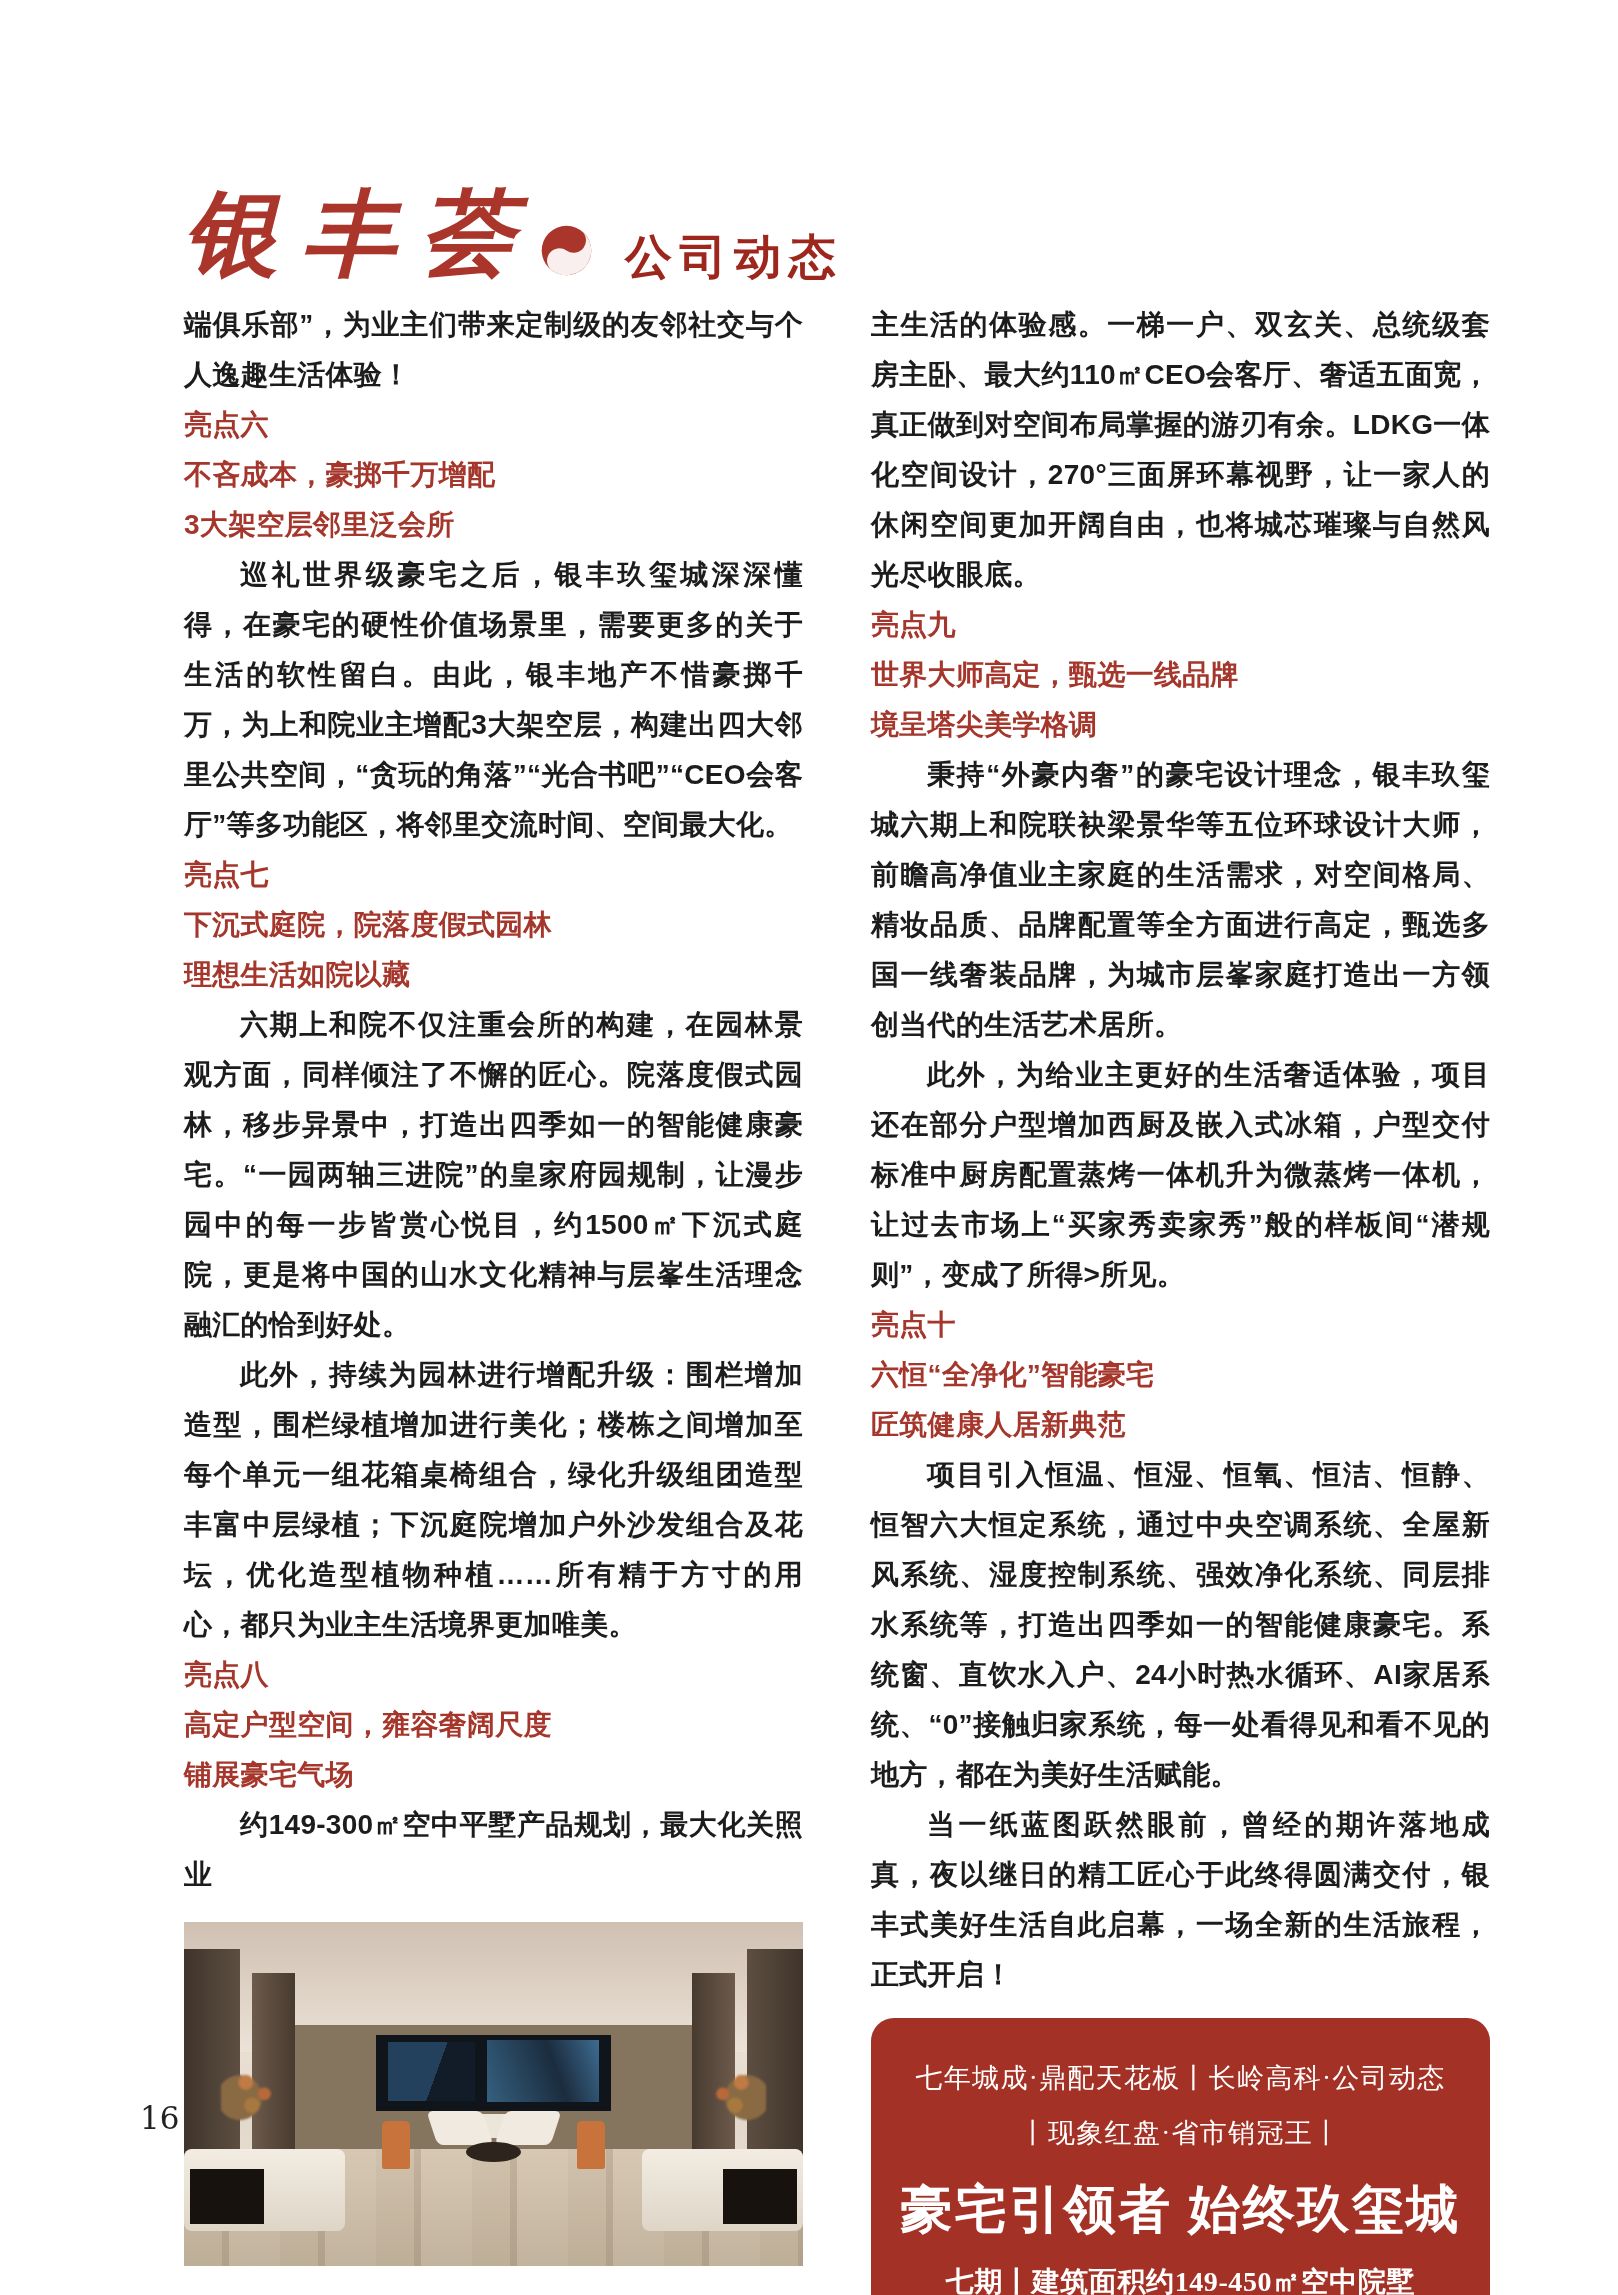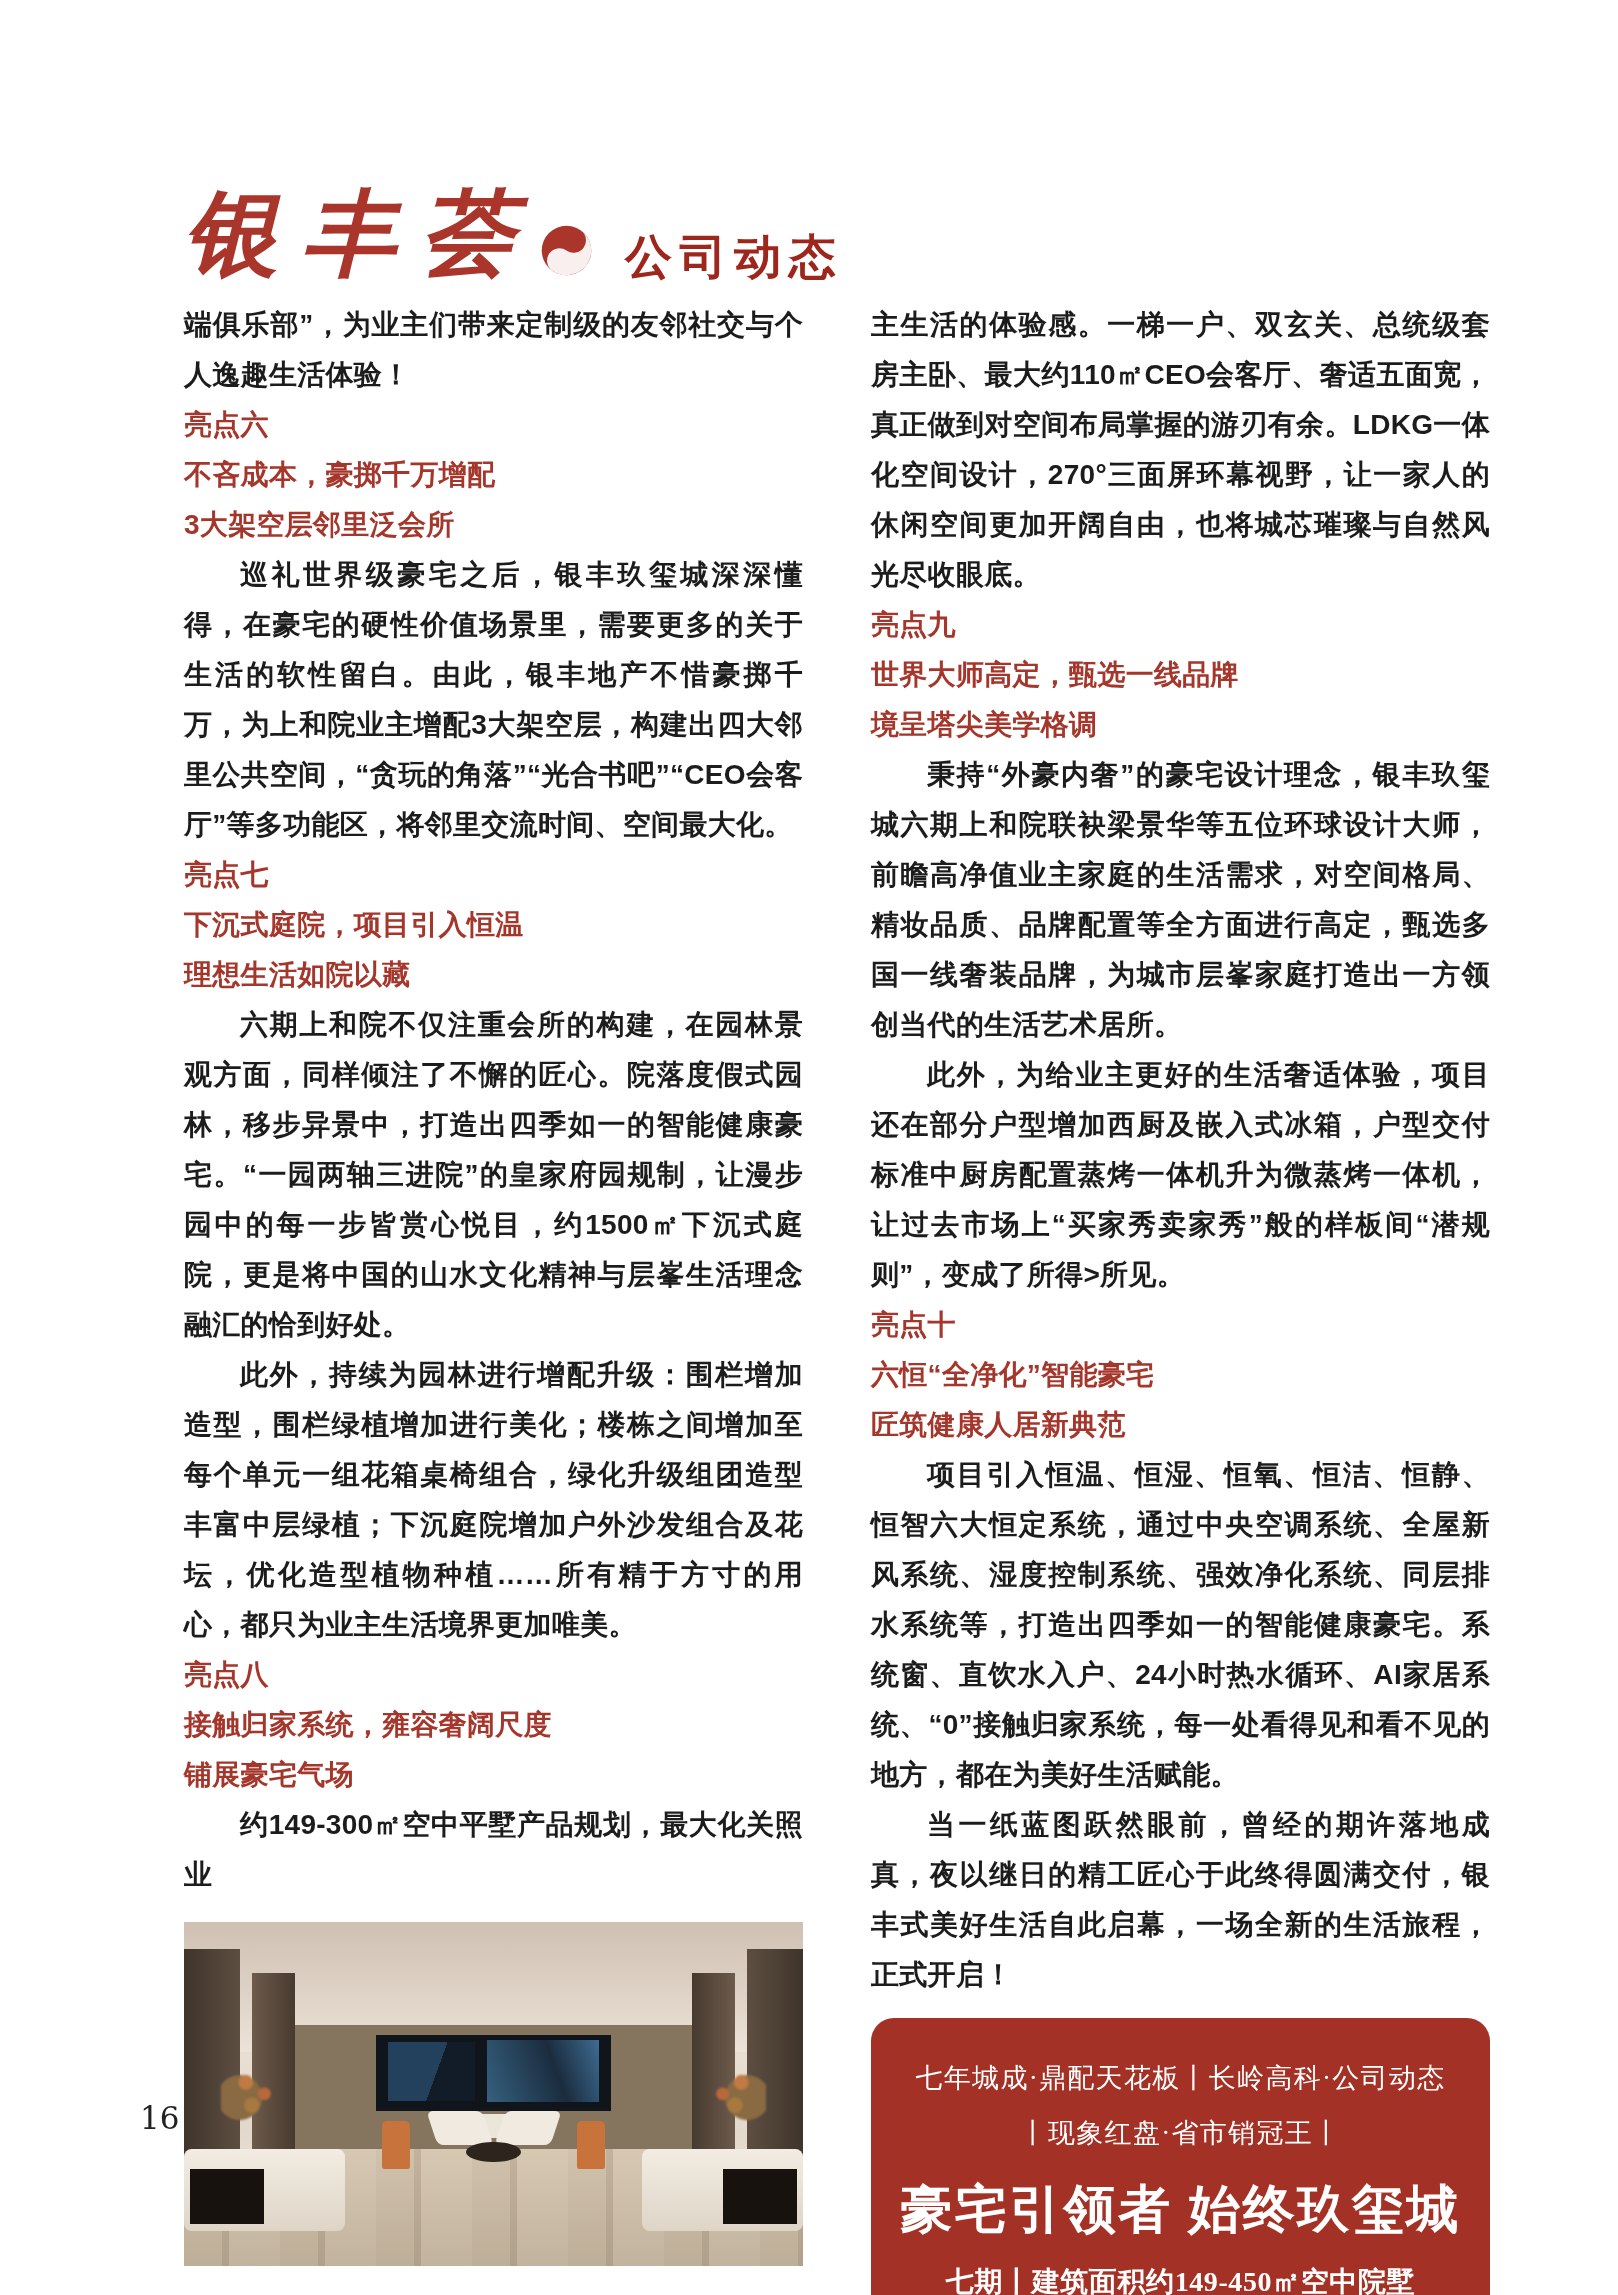--- a/index.html
+++ b/index.html
@@ -113,26 +113,26 @@
     <div class="section-label">公司动态</div>
   </div>
 
   <div class="column" id="col-left">
     <p>端俱乐部”，为业主们带来定制级的友邻社交与个人逸趣生活体验！</p>
     <p class="heading">亮点六
 不吝成本，豪掷千万增配
 3大架空层邻里泛会所</p>
     <p class="para-indent">巡礼世界级豪宅之后，银丰玖玺城深深懂得，在豪宅的硬性价值场景里，需要更多的关于生活的软性留白。由此，银丰地产不惜豪掷千万，为上和院业主增配3大架空层，构建出四大邻里公共空间，“贪玩的角落”“光合书吧”“CEO会客厅”等多功能区，将邻里交流时间、空间最大化。</p>
     <p class="heading">亮点七
-下沉式庭院，项目引入恒温
+下沉式庭院，院落度假式园林
 理想生活如院以藏</p>
     <p class="para-indent">六期上和院不仅注重会所的构建，在园林景观方面，同样倾注了不懈的匠心。院落度假式园林，移步异景中，打造出四季如一的智能健康豪宅。“一园两轴三进院”的皇家府园规制，让漫步园中的每一步皆赏心悦目，约1500㎡下沉式庭院，更是将中国的山水文化精神与层峯生活理念融汇的恰到好处。</p>
     <p class="para-indent">此外，持续为园林进行增配升级：围栏增加造型，围栏绿植增加进行美化；楼栋之间增加至每个单元一组花箱桌椅组合，绿化升级组团造型丰富中层绿植；下沉庭院增加户外沙发组合及花坛，优化造型植物种植……所有精于方寸的用心，都只为业主生活境界更加唯美。</p>
     <p class="heading">亮点八
-接触归家系统，雍容奢阔尺度
+高定户型空间，雍容奢阔尺度
 铺展豪宅气场</p>
     <p class="para-indent">约149-300㎡空中平墅产品规划，最大化关照业</p>
 
     <div class="photo">
       <div class="ph-ceiling"></div>
       <div class="ph-backwall"></div>
       <div class="ph-floor"></div>
       <div class="ph-videowall"></div>
       <div class="ph-video-left"></div>
       <div class="ph-video-right"></div>

